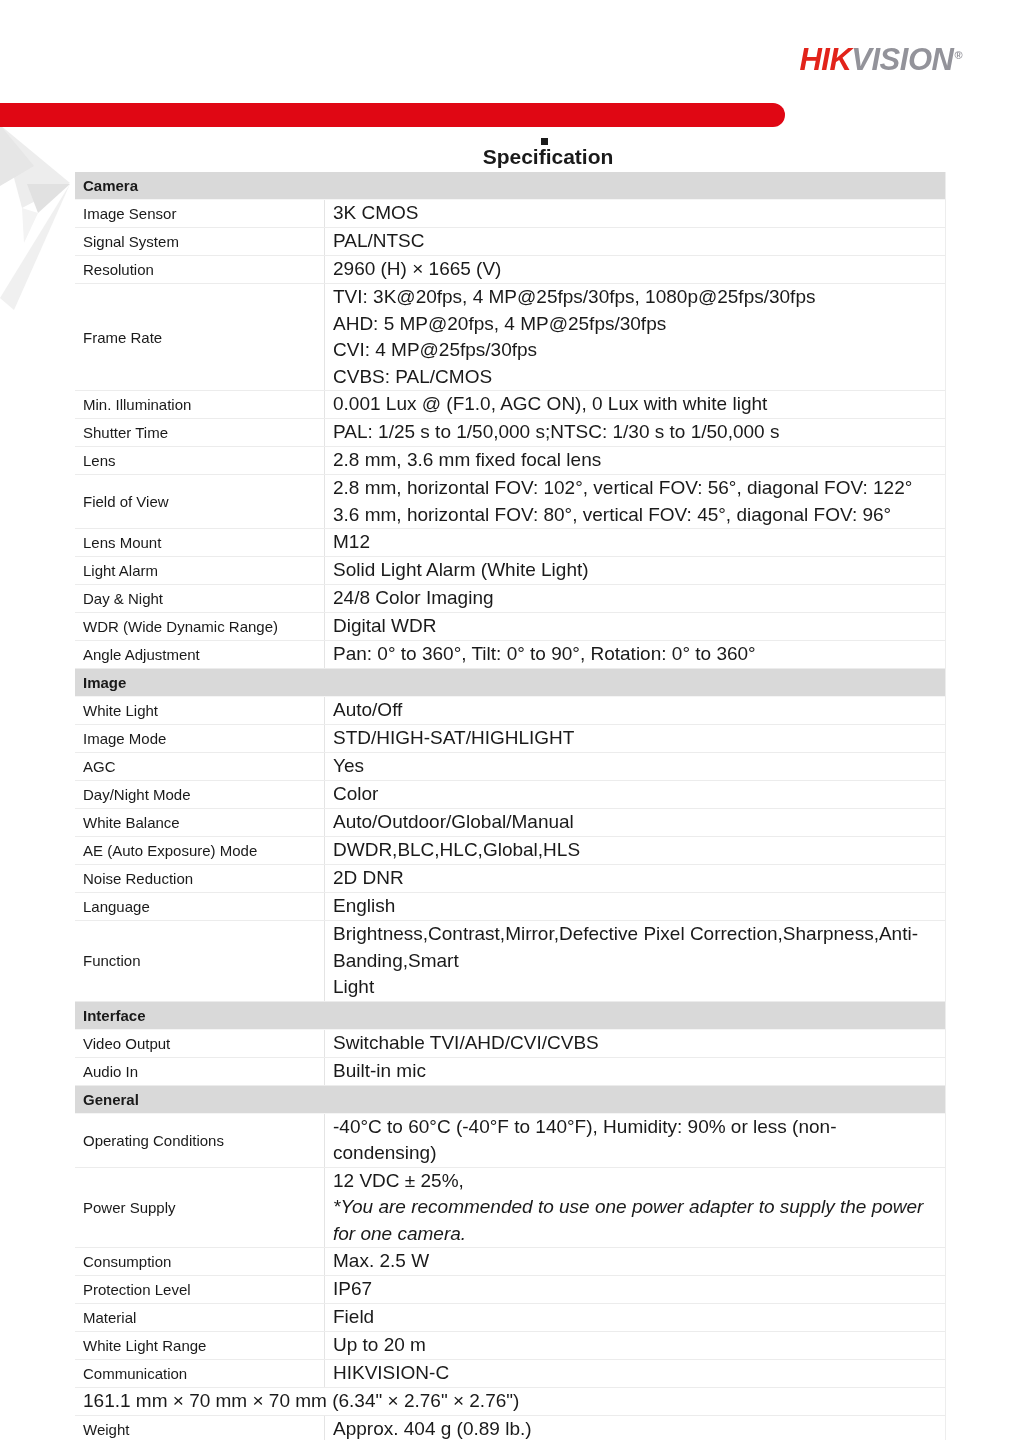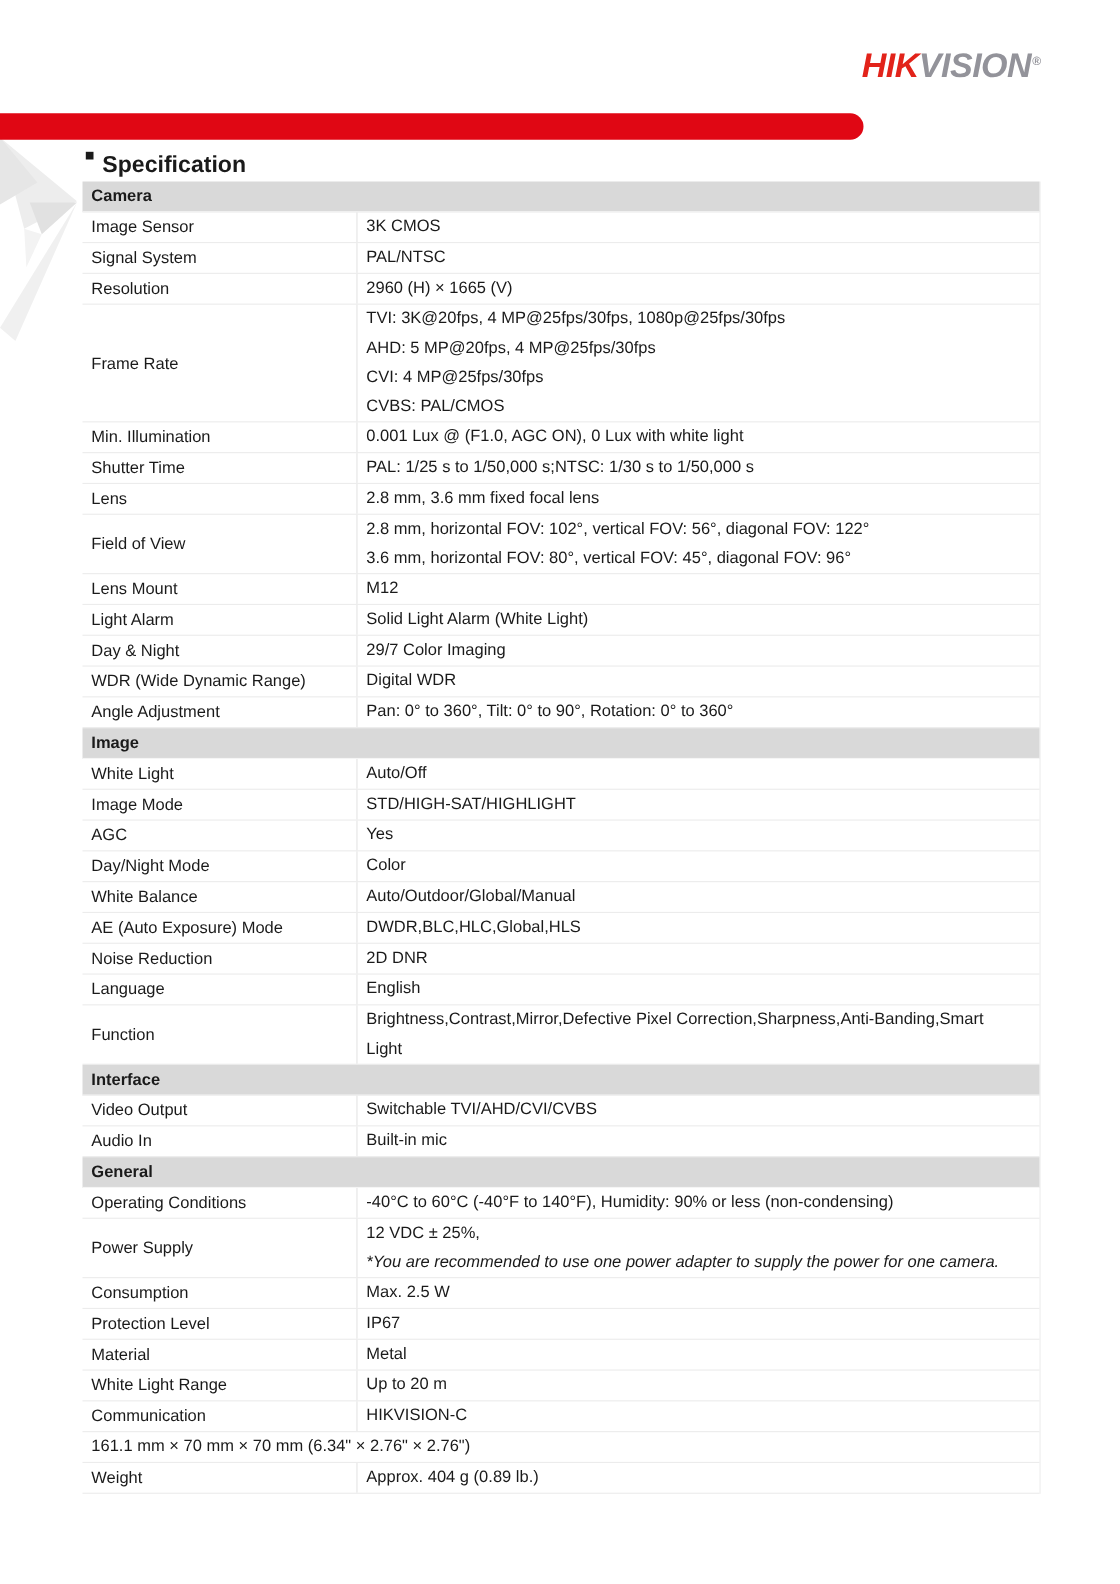--- a/index.html
+++ b/index.html
@@ -8,21 +8,21 @@
     background: #ffffff;
     font-family: "Liberation Sans", sans-serif;
     color: #1a1a1a;
     position: relative;
     overflow: hidden;
   }
 
   
   .logo {
     position: absolute;
-    top: 42px; right: 72px;
+    top: 42px; right: 56px;
     font-size: 31px;
     font-weight: bold;
     font-style: italic;
     letter-spacing: -0.5px;
     white-space: nowrap;
     z-index: 2;
   }
   .logo .hik { color: #e2231a; }
   .logo .vision { color: #93939a; }
   .logo .reg {
@@ -54,21 +54,22 @@
     top: 127px; left: 0;
     width: 1018px;
     z-index: 1;
   }
   .page-title {
     margin: 11px 0 3px 78px;
     font-size: 21px;
     font-weight: bold;
     color: #1a1a1a;
     display: flex;
-    align-items: flex-start;
+    align-items: center;
+    flex-direction: column;
   }
   .title-bullet {
     width: 7px; height: 7px;
     background: #1a1a1a;
     display: inline-block;
     margin-right: 8px;
   }
 
   
   .spec-table {
@@ -100,21 +101,21 @@
     font-size: 15px;
     flex-shrink: 0;
     text-align: center;
   }
   .value-cell {
     flex: 1;
     padding: 0 8px;
     display: flex;
     flex-direction: column;
     justify-content: center;
-    font-size: 15px;
+    font-size: 19px;
   }
   .cell-line { line-height: 26.5px; }
   .cell-line.italic { font-style: italic; }
 </style>
 </head>
 <body>
 
 <svg class="watermark" width="110" height="300" viewBox="0 0 110 300">
   <polygon points="0,7 70,65 22,90" fill="#ededed"></polygon>
   <polygon points="0,7 34,48 0,68" fill="#e6e6e6"></polygon>
@@ -197,21 +198,21 @@
       </div>
       <div class="spec-row">
         <div class="label-cell">Light Alarm</div>
         <div class="value-cell">
           <div class="cell-line">Solid Light Alarm (White Light)</div>
         </div>
       </div>
       <div class="spec-row">
         <div class="label-cell">Day &amp; Night</div>
         <div class="value-cell">
-          <div class="cell-line">29/7 Color Imaging</div>
+          <div class="cell-line">24/8 Color Imaging</div>
         </div>
       </div>
       <div class="spec-row">
         <div class="label-cell">WDR (Wide Dynamic Range)</div>
         <div class="value-cell">
           <div class="cell-line">Digital WDR</div>
         </div>
       </div>
       <div class="spec-row">
         <div class="label-cell">Angle Adjustment</div>
@@ -310,21 +311,21 @@
       </div>
       <div class="spec-row">
         <div class="label-cell">Protection Level</div>
         <div class="value-cell">
           <div class="cell-line">IP67</div>
         </div>
       </div>
       <div class="spec-row">
         <div class="label-cell">Material</div>
         <div class="value-cell">
-          <div class="cell-line">Metal</div>
+          <div class="cell-line">Field</div>
         </div>
       </div>
       <div class="spec-row">
         <div class="label-cell">White Light Range</div>
         <div class="value-cell">
           <div class="cell-line">Up to 20 m</div>
         </div>
       </div>
       <div class="spec-row">
         <div class="label-cell">Communication</div>

